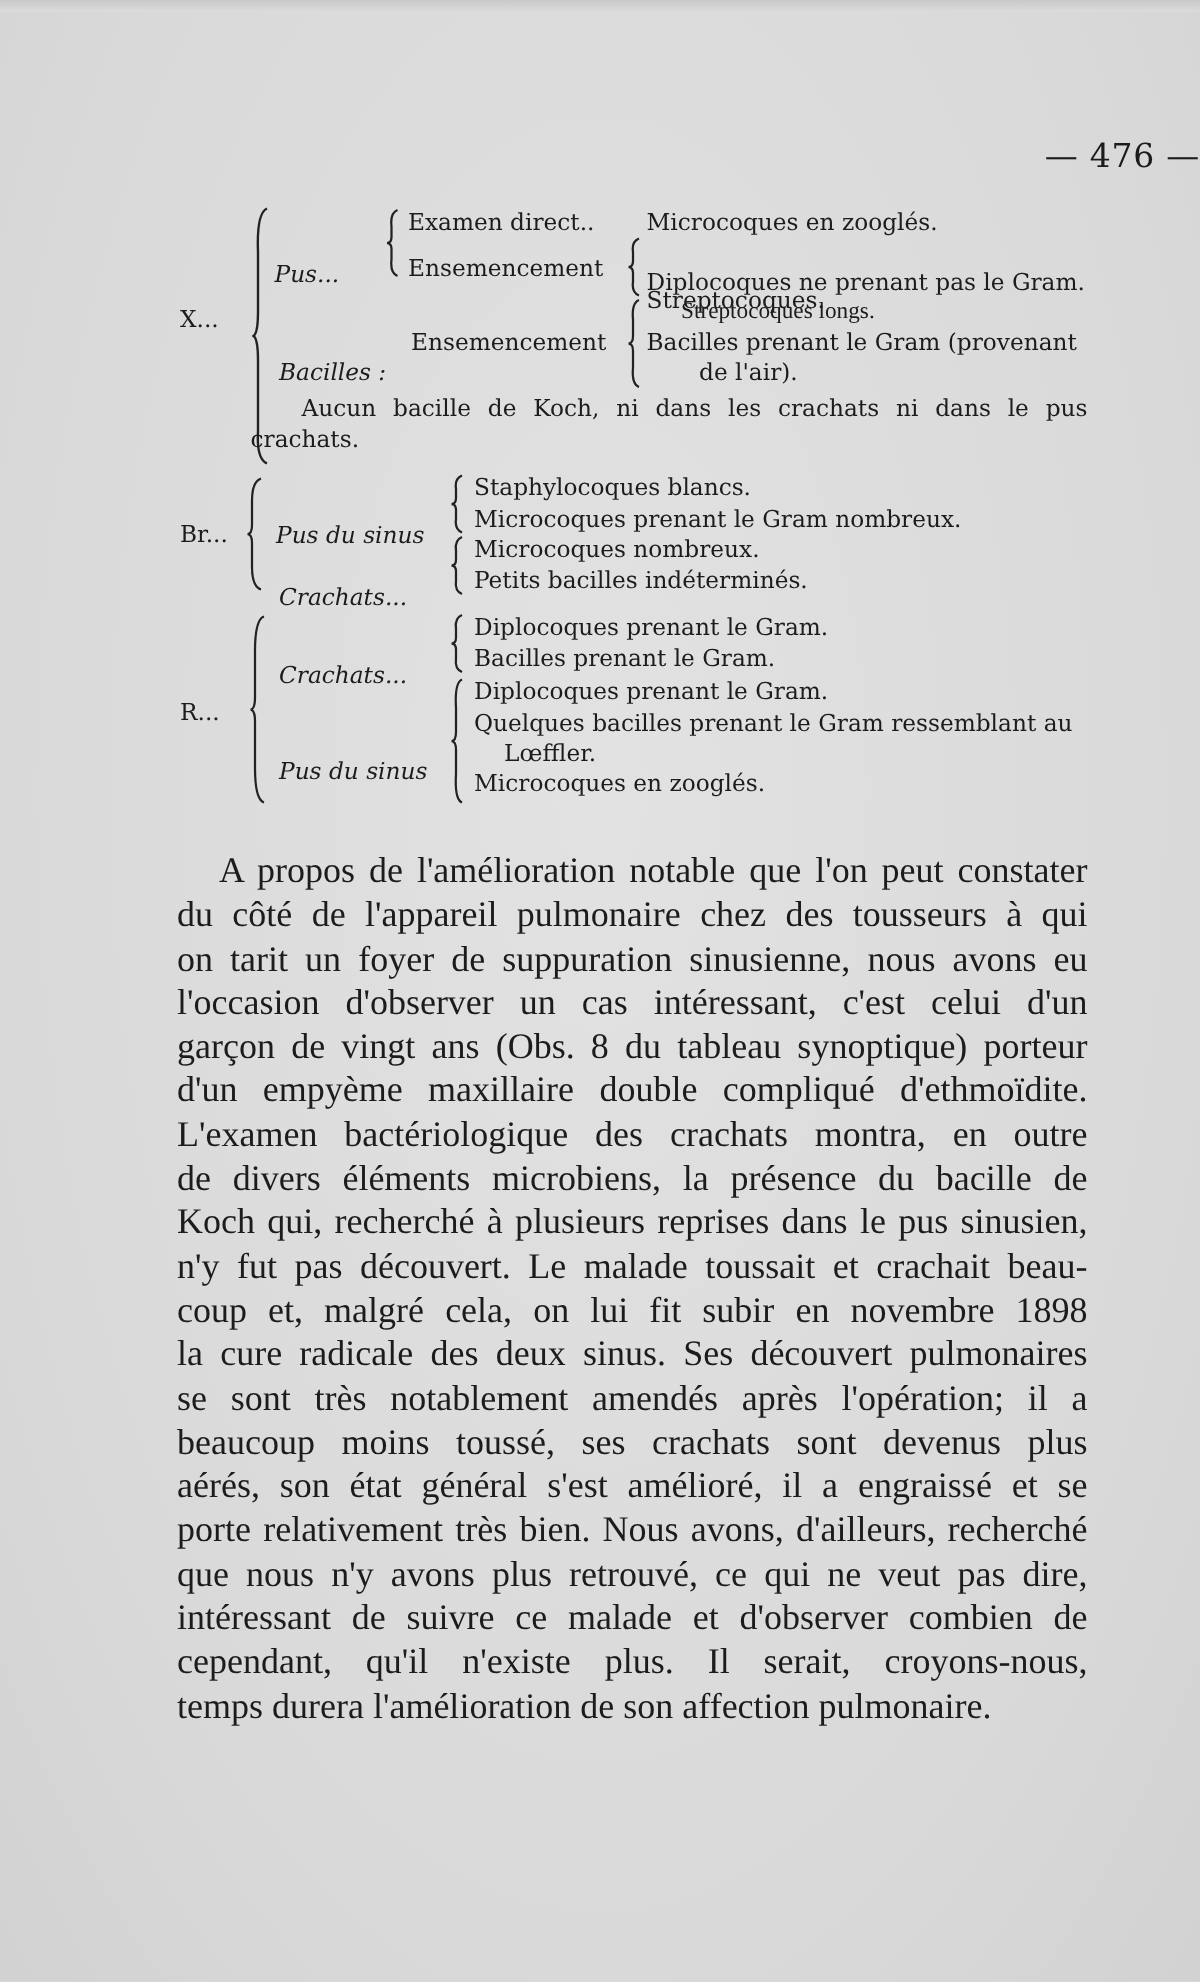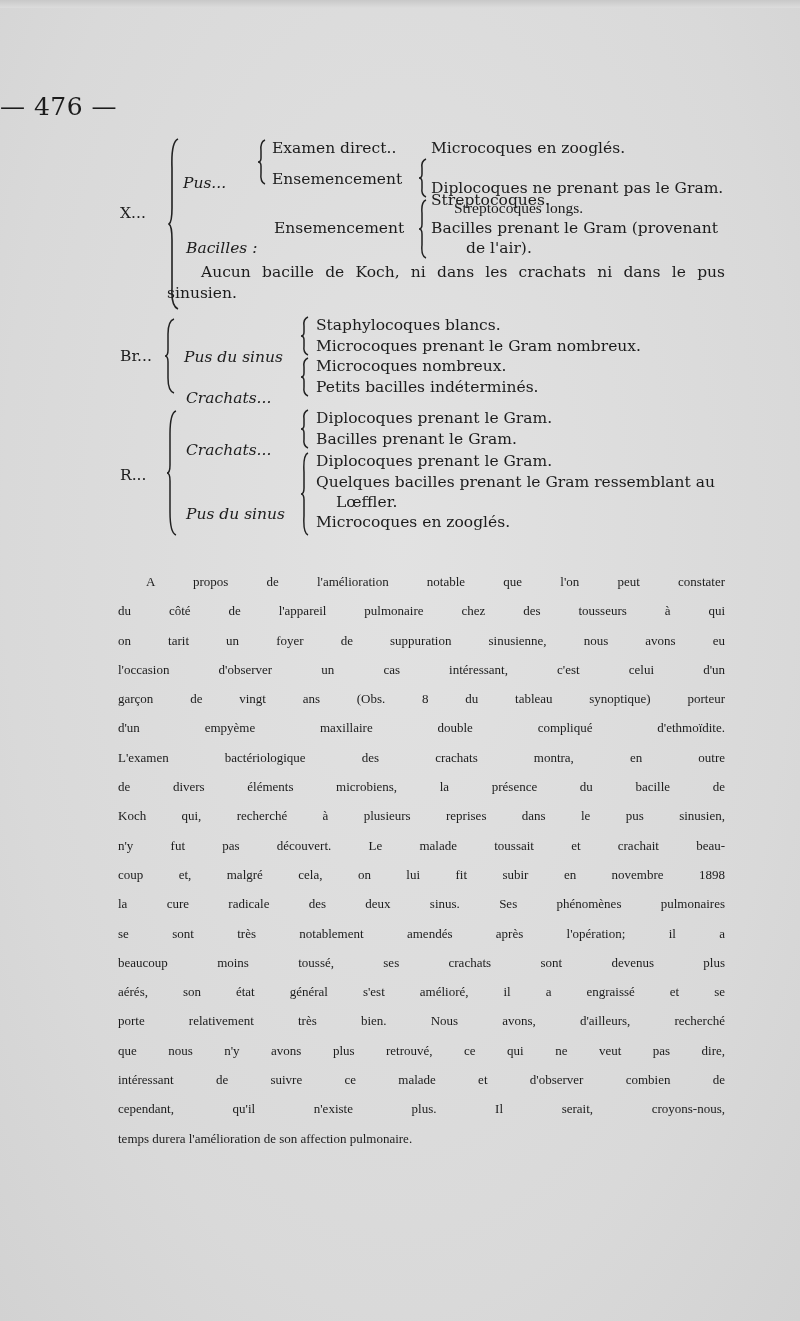--- a/index.html
+++ b/index.html
@@ -10,31 +10,31 @@
     font-family: "DejaVu Serif", "Liberation Serif", serif;
     color: #1c1c1c;
   }
   .page {
     position: absolute; left: 0; top: 0; width: 800px; height: 1321px;
     background:
       radial-gradient(ellipse at 50% 40%, #e2e2e2 0%, #d9d9d9 70%, #d2d2d2 100%);
   }
   .topstrip { position:absolute; left:0; top:0; width:800px; height:8px; background: linear-gradient(#c8c8c8,#dcdcdc); }
   .folio {
-    position: absolute; top: 92px; left: 0; width: 800px; text-align: left;
-    font-size: 25px; letter-spacing: 0.5px;
+    position: absolute; top: 92px; left: 0; width: 800px; text-align: right;
+    font-size: 22px; letter-spacing: 0.5px;
   }
   .tbl { position: absolute; font-size: 15.5px; line-height: 20px; white-space: nowrap; }
   .tbl .i { font-style: italic; margin-top: 20px; }
   .abs { position: absolute; }
   .brace { position: absolute; }
   .brace svg { display:block; }
   .para {
     position: absolute; left: 118px; width: 607px; top: 567px;
-    font-size: 13px; line-height: 29.3px; text-align: justify;
+    font-size: 24px; line-height: 29.3px; text-align: justify;
     font-family: "Liberation Serif", "DejaVu Serif", serif;
   }
   .line { display: block; text-align: justify; text-align-last: justify; }
   .line.last { text-align-last: left; }
 </style>
 </head>
 <body>
 
 <div class="page">
   <div class="topstrip"></div>
@@ -71,21 +71,21 @@
     <div class="brace" style="left:418px; top:199px;">
       <svg width="10" height="60" viewBox="0 0 10 60">
           <path d="M8 1 Q3 3 4 14 L4 25 Q4 30 1 30 Q4 30 4 35 L4 46 Q3 57 8 59" fill="none" stroke="#222" stroke-width="1.5"></path>
         </svg>
     </div>
     <span class="abs" style="left:454px; top:198px;font-family:Liberation Serif, serif;">Streptocoques longs.</span>
     <span class="abs" style="left:431px; top:218px;">Bacilles prenant le Gram (provenant</span>
     <span class="abs" style="left:442px; top:238px;margin-left:24px;">de l'air).</span>
 
     <span class="abs" style="left:201px; top:262px; width:524px; text-align:justify; text-align-last:justify; word-spacing:2px;">Aucun bacille de Koch, ni dans les crachats ni dans le pus</span>
-    <span class="abs" style="left:167px; top:283px;">sinusien.</span>
+    <span class="abs" style="left:167px; top:283px;">crachats.</span>
 
     <span class="abs" style="left:120px; top:346px;">Br...</span>
     <div class="brace" style="left:164px; top:318px;">
       <svg width="12" height="76" viewBox="0 0 12 76">
           <path d="M10 1 Q4 3 4 16 L4 32 Q4 38 1 38 Q4 38 4 44 L4 60 Q4 73 10 75" fill="none" stroke="#222" stroke-width="1.5"></path>
         </svg>
     </div>
     <span class="abs i" style="left:184px; top:327px;">Pus du sinus</span>
     <div class="brace" style="left:300px; top:316px;">
       <svg width="10" height="40" viewBox="0 0 10 40">
@@ -136,21 +136,21 @@
     <span class="line">du côté de l'appareil pulmonaire chez des tousseurs à qui</span>
     <span class="line">on tarit un foyer de suppuration sinusienne, nous avons eu</span>
     <span class="line">l'occasion d'observer un cas intéressant, c'est celui d'un</span>
     <span class="line">garçon de vingt ans (Obs. 8 du tableau synoptique) porteur</span>
     <span class="line">d'un empyème maxillaire double compliqué d'ethmoïdite.</span>
     <span class="line">L'examen bactériologique des crachats montra, en outre</span>
     <span class="line">de divers éléments microbiens, la présence du bacille de</span>
     <span class="line">Koch qui, recherché à plusieurs reprises dans le pus sinusien,</span>
     <span class="line">n'y fut pas découvert. Le malade toussait et crachait beau-</span>
     <span class="line">coup et, malgré cela, on lui fit subir en novembre 1898</span>
-    <span class="line">la cure radicale des deux sinus. Ses phénomènes pulmonaires</span>
+    <span class="line">la cure radicale des deux sinus. Ses découvert pulmonaires</span>
     <span class="line">se sont très notablement amendés après l'opération; il a</span>
     <span class="line">beaucoup moins toussé, ses crachats sont devenus plus</span>
     <span class="line">aérés, son état général s'est amélioré, il a engraissé et se</span>
     <span class="line">porte relativement très bien. Nous avons, d'ailleurs, recherché</span>
     <span class="line">que nous n'y avons plus retrouvé, ce qui ne veut pas dire,</span>
     <span class="line">intéressant de suivre ce malade et d'observer combien de</span>
     <span class="line">cependant, qu'il n'existe plus. Il serait, croyons-nous,</span>
     <span class="line last">temps durera l'amélioration de son affection pulmonaire.</span>
   </div>
 </div>

